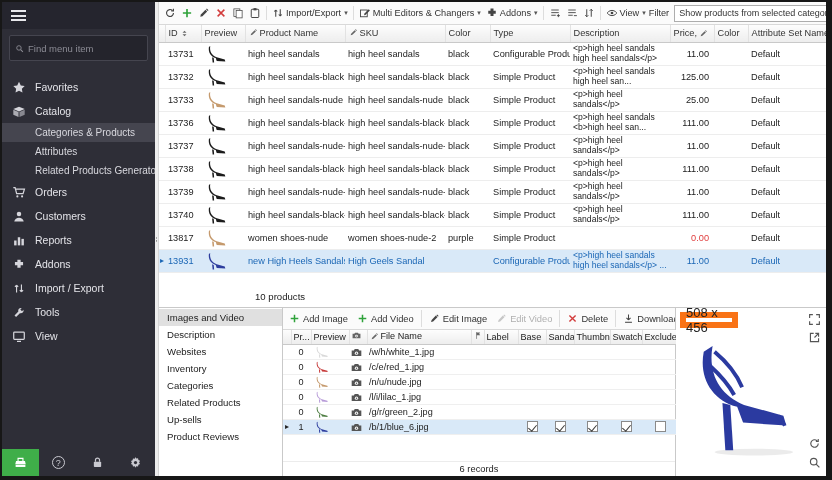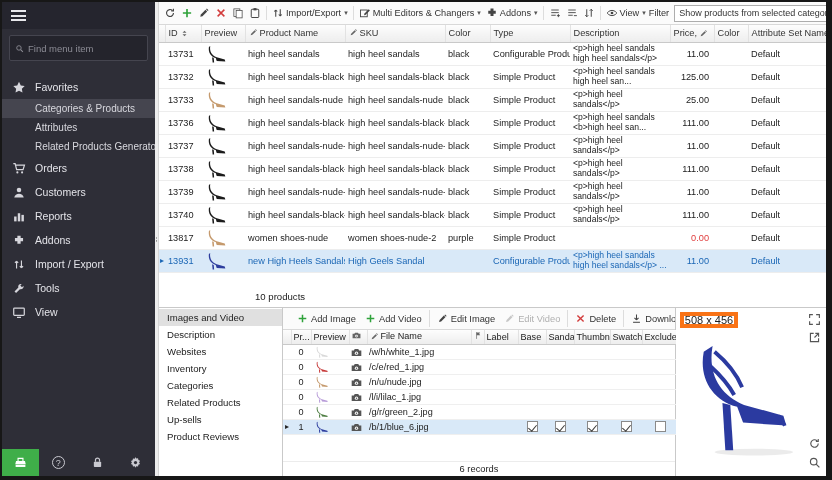--- a/index.html
+++ b/index.html
@@ -63,42 +63,42 @@
 .vscroll{width:9px;border-left:1px solid #e0e0e0;background:#f5f5f5;display:flex;flex-direction:column;flex-shrink:0}
 .varrow{height:9px;font-size:5px;color:#777;display:flex;align-items:center;justify-content:center;cursor:pointer}
 .vtrack{flex:1;position:relative}
 .vthumb{position:absolute;left:1px;right:1px;background:#d0d0d0;border-radius:3px}
 
 .bottom{height:169px;border-top:1px solid #c9c9c9;display:flex;flex-shrink:0;min-width:0}
 .tabs{width:124px;border-right:1px solid #c9c9c9;display:flex;flex-direction:column;padding-top:1px;flex-shrink:0;background:#fff}
 .tab{height:17px;display:flex;align-items:center;padding:0 8px;font-size:9.6px;cursor:pointer;color:#222;white-space:nowrap;overflow:hidden;flex-shrink:0}
 .tab.active{background:#e0e0e0}
 .ipane{flex:1;display:flex;flex-direction:column;border-right:1px solid #c9c9c9;min-width:0}
-.tb.small{height:22px;font-size:9.3px;padding:0 10px}
+.tb.small{height:22px;font-size:9.3px;padding:0 2px}
 .tbtn{display:flex;align-items:center;gap:3px;padding:0 4px;height:17px;cursor:pointer;white-space:nowrap;flex-shrink:0}
 .tbtn .ic{width:11px;height:11px;color:#444}
 .tbtn.green-ic .ic{color:#2fa23b}
 .tbtn.red-ic .ic{color:#d23b3b}
 .tbtn.disabled{color:#b0b0b0}
 .tbtn.disabled .ic{color:#c6c6c6}
 .tbtn.sep-before{border-left:1px solid #ddd;margin-left:2px;padding-left:7px;border-radius:0}
 .igrid-area{display:flex;height:105px}
 .igrid{width:calc(100% - 8px);font-size:9.1px;align-self:flex-start}
 .igrid th{height:14px;background:linear-gradient(#fdfdfd,#ededed);border-right:1px solid #e2e2e2;border-bottom:1px solid #c9c9c9;font-weight:normal;text-align:left;padding:0 2px;overflow:hidden;white-space:nowrap}
 .igrid td{height:15px;border-bottom:1px solid #efefef;padding:0 2px;overflow:hidden;white-space:nowrap;vertical-align:middle}
 .igrid tr.selected td{background:#d9e9f8}
 .ctr{text-align:center}
 .cam{display:inline-flex;width:11px;height:9px;color:#555;vertical-align:middle}
 .cbx{display:inline-block;width:11px;height:11px;vertical-align:middle}
 .cbx.cb{background:#fff;border:1px solid #8a8a8a;position:relative}
 .cbx.cb.on::after{content:"";position:absolute;left:2.5px;top:0.5px;width:4px;height:7px;border:solid #3a3a3a;border-width:0 1.6px 1.6px 0;transform:rotate(40deg)}
 .istatus{margin-top:auto;height:15px;display:flex;align-items:center;justify-content:center;font-size:9.3px;border-top:1px solid #ececec;flex-shrink:0}
 
 .preview{width:150px;position:relative;background:#fff;flex-shrink:0;padding:4px}
-.size-box{width:58px;height:16px;border:4px solid #f97316;display:flex;align-items:center;justify-content:center;font-size:11px;background:#fff;cursor:text}
+.size-box{width:58px;height:16px;border:6px solid #f97316;display:flex;align-items:center;justify-content:center;font-size:13px;background:#fff;cursor:text}
 .pv-top-icons{position:absolute;top:5px;right:5px;display:flex;flex-direction:column;gap:5px}
 .pvbtn{width:13px;height:13px;color:#555;cursor:pointer;display:inline-flex}
 .pimg{position:absolute;left:8px;right:16px;top:26px;bottom:12px;display:flex;align-items:center;justify-content:center}
 .bigshoe{width:110px;height:118px;color:#2b3aa0;display:inline-flex}
 .pv-bot-icons{position:absolute;right:5px;bottom:7px;display:flex;flex-direction:column;gap:6px}
 </style>
 </head>
 <body>
 
 <div class="app">
@@ -124,20 +124,30 @@
 
         <div class="side-item">
           <span class="icn">
             <svg viewBox="0 0 16 16">
               <path d="M8 1l2.2 4.4 4.8.7-3.5 3.4.8 4.8L8 12l-4.3 2.3.8-4.8L1 6.1l4.8-.7z" fill="currentColor"></path>
             </svg>
           </span>
           <span class="lbl">Favorites</span>
         </div>
 
+        <div class="side-item">
+          <span class="icn">
+            <svg viewBox="0 0 16 16">
+              <path d="M1 5l7-3 7 3-7 3z" fill="currentColor"></path>
+              <path d="M1 5.8v6.2l6.4 2.7V8.5z" fill="currentColor" opacity=".75"></path>
+              <path d="M15 5.8v6.2l-6.4 2.7V8.5z" fill="currentColor" opacity=".55"></path>
+            </svg>
+          </span>
+          <span class="lbl">Catalog</span>
+        </div>
 
         <div class="side-item sub active">
           <span class="icn"></span>
           <span class="lbl">Categories &amp; Products</span>
         </div>
 
         <div class="side-item sub">
           <span class="icn"></span>
           <span class="lbl">Attributes</span>
         </div>

